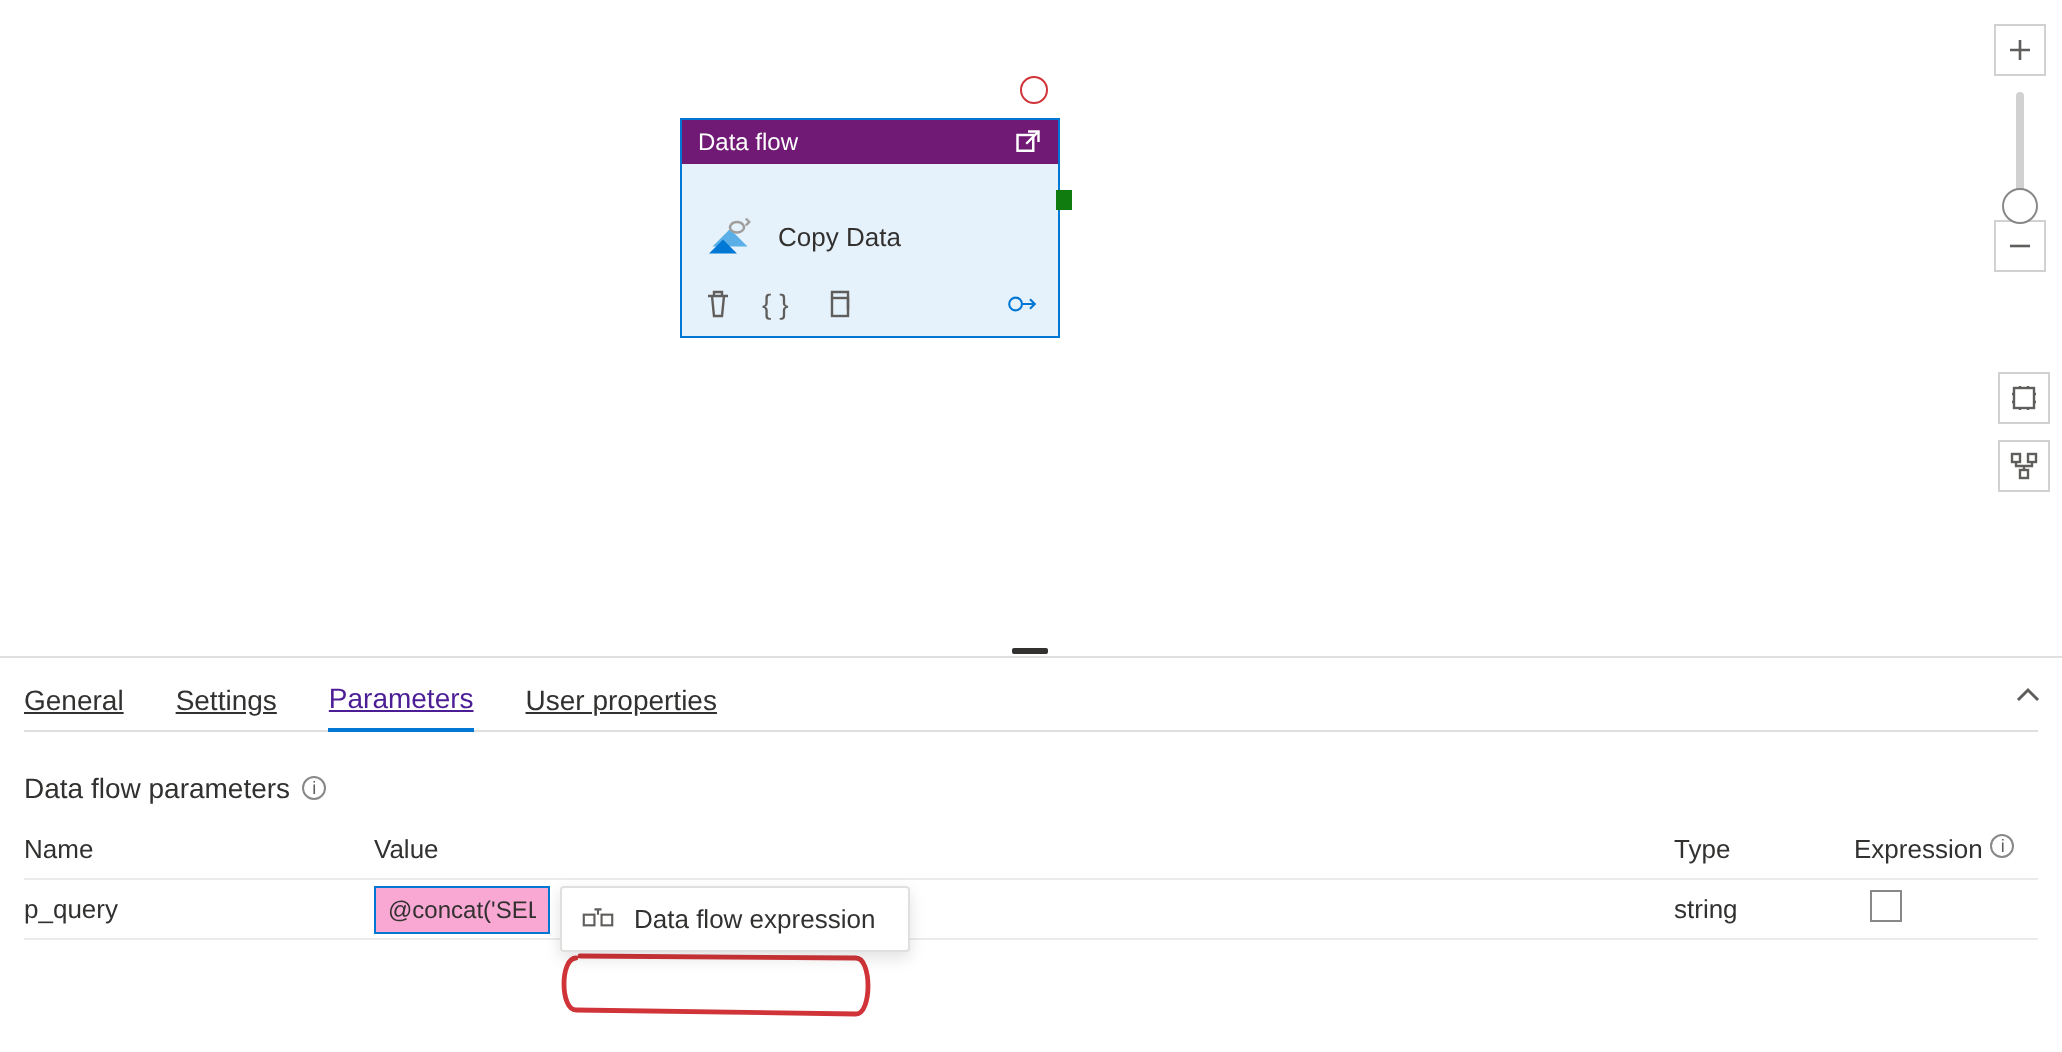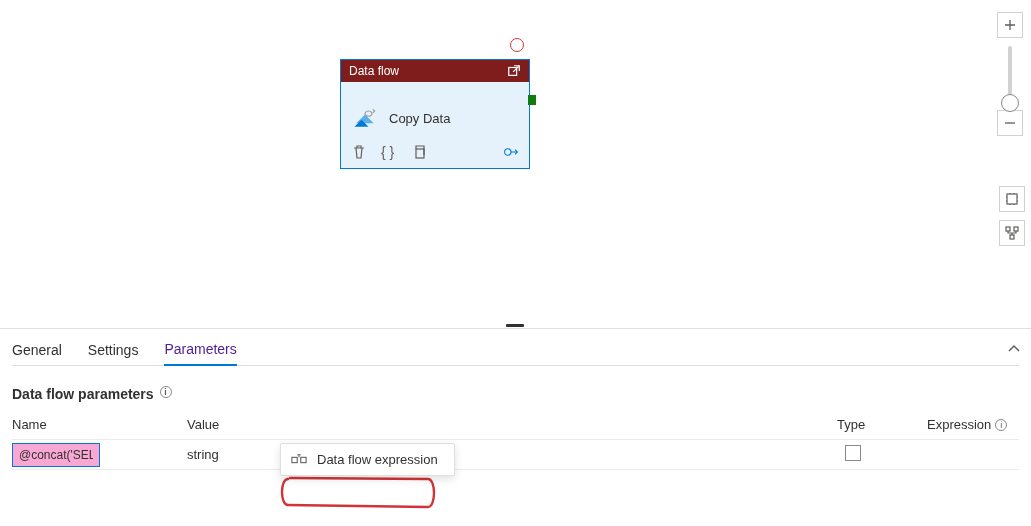--- a/index.html
+++ b/index.html
@@ -1,39 +1,39 @@
 <!DOCTYPE html>
 <html><head>
 <meta charset="utf-8">
 <style>
   * { box-sizing: border-box; }
   html,body { margin:0; padding:0; font-family:"Segoe UI", -apple-system, sans-serif; font-size:13px; color:#323130; background:#fff; width:1031px; height:526px; overflow:hidden; }
   .canvas { position:relative; width:1031px; height:328px; background:#fff; }
   .node { position:absolute; left:340px; top:59px; width:190px; border:1px solid #0078d4; background:#e6f2fb; }
-  .node-header { background:#7f1d1d; color:#fff; padding:4px 8px; display:flex; align-items:center; justify-content:space-between; font-size:12px; }
+  .node-header { background:#701a75; color:#fff; padding:4px 8px; display:flex; align-items:center; justify-content:space-between; font-size:12px; }
   .node-header .pop { width:14px; height:14px; }
   .node-body { display:flex; align-items:center; gap:10px; padding:22px 10px 6px 10px; }
   .node-icon { width:28px; height:28px; }
   .node-toolbar { display:flex; align-items:center; gap:14px; padding:6px 10px 8px 10px; color:#605e5c; }
   .node-toolbar .spacer { flex:1; }
   .node-toolbar svg, .node-toolbar .glyph { width:16px; height:16px; }
   .port { position:absolute; left:528px; top:95px; width:8px; height:10px; background:#107c10; }
   .red-circle { position:absolute; left:510px; top:38px; width:14px; height:14px; border:1.5px solid #d13438; border-radius:50%; }
   .zoom-col { position:absolute; right:6px; top:12px; width:30px; display:flex; flex-direction:column; align-items:center; gap:6px; }
   .zoom-btn { width:26px; height:26px; border:1px solid #d1d1d1; background:#fff; display:flex; align-items:center; justify-content:center; color:#605e5c; cursor:pointer; }
   .zoom-track { width:4px; height:56px; background:#d1d1d1; border-radius:2px; position:relative; margin:2px 0; }
   .zoom-handle { position:absolute; left:-7px; top:48px; width:18px; height:18px; border:1.5px solid #8a8886; border-radius:50%; background:#fff; }
   .tool-col { position:absolute; right:6px; top:186px; display:flex; flex-direction:column; gap:8px; }
   .divider { position:absolute; left:0; top:328px; width:100%; height:1px; background:#e1dfdd; }
   .grip { position:absolute; left:506px; top:324px; width:18px; height:3px; background:#323130; border-radius:1px; }
   .tabs { position:absolute; left:12px; top:338px; right:12px; display:flex; align-items:center; gap:26px; height:28px; border-bottom:1px solid #e1dfdd; }
-  .tab { padding:4px 0 7px 0; color:#323130; cursor:pointer; font-size:14px; }
+  .tab { padding:4px 0 7px 0; color:#323130; cursor:pointer; font-size:14px;text-decoration:underline; }
   .tab.active { border-bottom:2px solid #0078d4; font-weight:400; color:#4c1d95; }
   .collapse { position:absolute; right:10px; top:340px; font-size:16px; color:#605e5c; cursor:pointer; }
-  .section-title { position:absolute; left:12px; top:386px; font-size:14px; font-weight:700; display:flex; gap:6px; }
+  .section-title { position:absolute; left:12px; top:386px; font-size:14px; font-weight:400; display:flex; align-items:center; gap:6px; }
   .info { width:12px; height:12px; border:1px solid #8a8886; border-radius:50%; display:inline-flex; align-items:center; justify-content:center; font-size:9px; color:#605e5c; }
   .grid { position:absolute; left:12px; top:410px; right:12px; }
   .grid-head, .grid-row { display:grid; grid-template-columns:175px 650px 90px 90px; align-items:center; height:30px; }
   .grid-head { font-weight:400; font-size:13px; border-bottom:1px solid #edebe9; }
   .grid-row { border-bottom:1px solid #edebe9; font-size:13px; }
   .val-input { width:88px; height:24px; border:1px solid #0078d4; background:#f9a8d4; padding:0 6px; font-family:inherit; font-size:12px; color:#323130; }
   .checkbox { width:16px; height:16px; border:1px solid #8a8886; background:#fff; display:inline-block; margin-left:8px; }
   .dropdown { position:absolute; left:280px; top:443px; width:175px; background:#fff; border:1px solid #e1dfdd; border-radius:2px; box-shadow:0 3px 8px rgba(0,0,0,0.12); z-index:10; }
   .dropdown-item { display:flex; align-items:center; gap:10px; padding:8px 10px; font-size:13px; cursor:pointer; }
   .scribble { position:absolute; left:278px; top:475px; width:160px; height:34px; pointer-events:none; }
@@ -116,43 +116,45 @@
 
 </div>
 
 <div class="grip"></div>
 <div class="divider"></div>
 
 <div class="tabs">
   <div class="tab">General</div>
   <div class="tab">Settings</div>
   <div class="tab active">Parameters</div>
+  <div class="tab">User properties</div>
 </div>
 <div class="collapse">
   <svg width="14" height="10" viewBox="0 0 14 10" fill="none" stroke="#605e5c" stroke-width="1.5">
       <path d="M2 7 L7 2 L12 7"></path>
     </svg>
 </div>
 
 <div class="section-title">
   <span>Data flow parameters</span>
   <span class="info">i</span>
 </div>
 
 <div class="grid">
   <div class="grid-head">
     <div>Name</div>
     <div>Value</div>
     <div>Type</div>
-    <div style="display:flex;align-items:center;gap:4px;">
+    <div style="display:flex;align-items:flex-start;gap:4px;">
       <span>Expression</span>
       <span class="info">i</span>
     </div>
   </div>
   <div class="grid-row">
+    <div>p_query</div>
     <div>
       <input class="val-input" value="@concat('SEL" style="">
     </div>
     <div>string</div>
     <div>
       <span class="checkbox"></span>
     </div>
   </div>
 </div>
 

